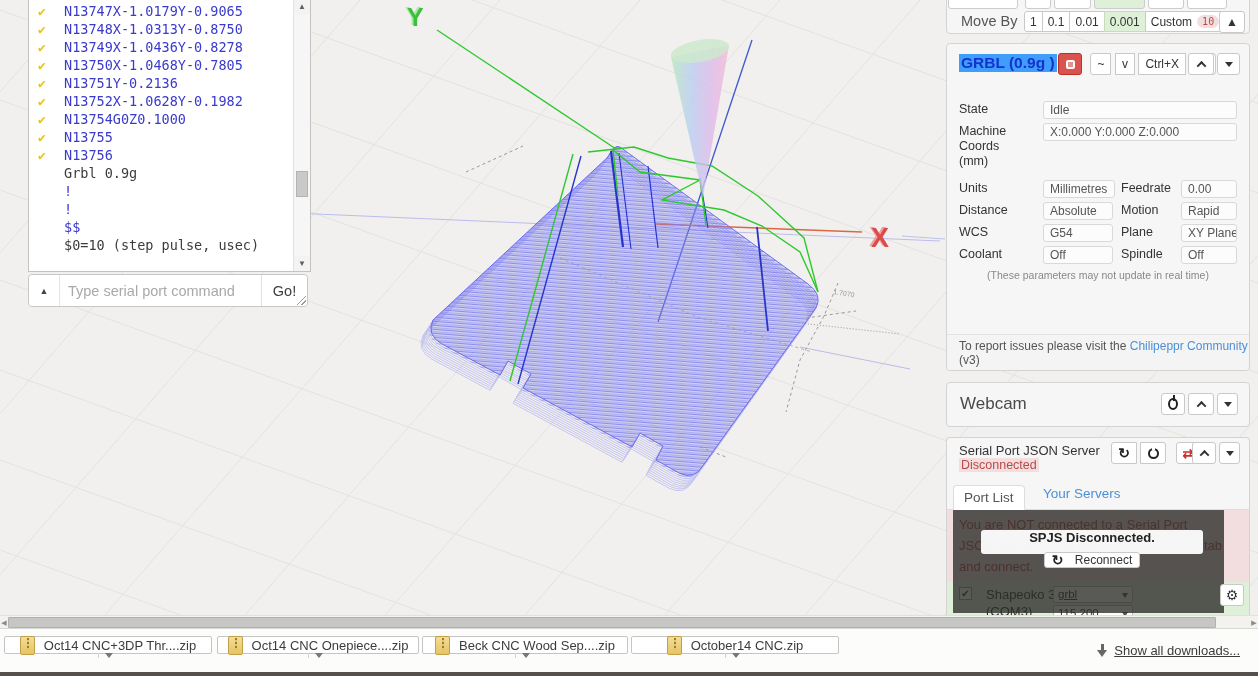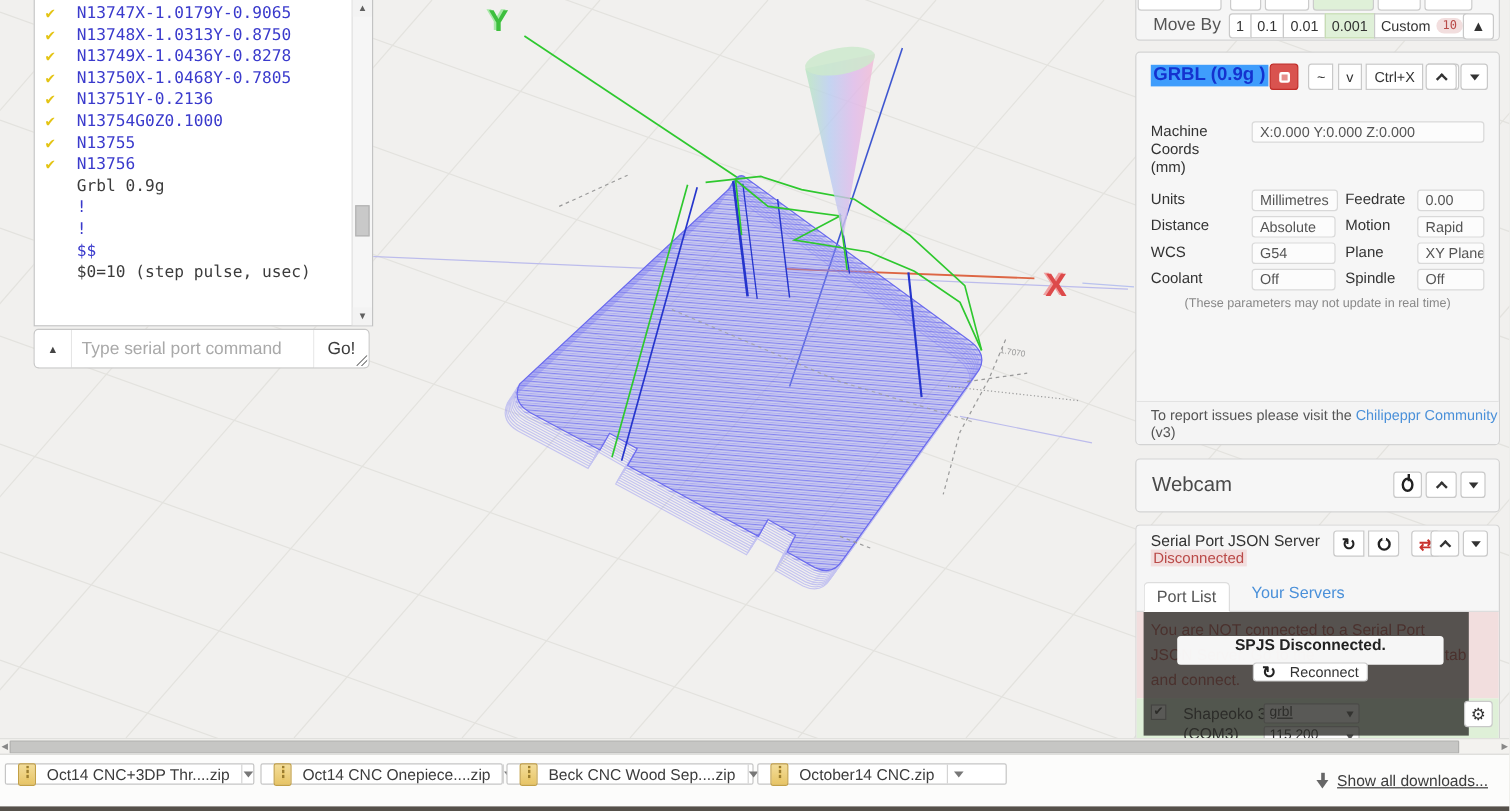--- a/index.html
+++ b/index.html
@@ -154,21 +154,21 @@
   #hscroll .harrow { position:absolute; top:0; width:8px; height:13px; color:#888; font-size:7px;
                      line-height:13px; text-align:center; }
   #hscroll .thumb { position:absolute; left:8px; top:1px; width:1208px; height:11px;
                     background:#c6c6c4; border:1px solid #b0b0ae; border-radius:1px; }
 
   
   #shelf { position:absolute; left:0; top:628px; width:1258px; height:48px; background:#fcfcfb;
            border-top:1px solid #d8d8d4; z-index:30; }
   #shelf-bottom { position:absolute; left:0; bottom:0; width:100%; height:4px; background:#55504a; }
   .dl-item { position:absolute; top:7px; height:18px; background:#fff; border:1px solid #c5c5c5;
-             border-radius:2px; display:flex; align-items:center; cursor:pointer; }
+             border-radius:2px; display:flex; align-items:center; cursor:pointer;flex-direction:column; }
   .dl-main { display:flex; align-items:center; gap:9px; padding:0 10px; height:100%; }
   .zip-ico { width:15px; height:19px; background:linear-gradient(180deg,#f3dd9a,#e7c465);
              border:1px solid #c3a045; border-radius:2px; position:relative; }
   .zip-ico::after { content:""; position:absolute; left:6px; top:1px; width:2px; height:12px;
                     background:repeating-linear-gradient(180deg,#9b7d2e 0 2px,#e7c465 2px 4px); }
   .dl-name { font-size:13px; color:#3c3c3c; white-space:nowrap; }
   .dl-arrow { width:20px; height:100%; border-left:1px solid #d4d4d4; display:flex; align-items:center;
               justify-content:center; }
   .dl-arrow .caret-dn { border-top-color:#777; }
   #show-all { position:absolute; right:18px; top:14px; display:flex; align-items:center; gap:7px;
@@ -297,20 +297,21 @@
     </svg>
   </div>
 
   <div id="console">
     <div id="console-log">
       <div class="cline blue"><span class="chk">✔</span><span class="txt">N13747X-1.0179Y-0.9065</span></div>
       <div class="cline blue"><span class="chk">✔</span><span class="txt">N13748X-1.0313Y-0.8750</span></div>
       <div class="cline blue"><span class="chk">✔</span><span class="txt">N13749X-1.0436Y-0.8278</span></div>
       <div class="cline blue"><span class="chk">✔</span><span class="txt">N13750X-1.0468Y-0.7805</span></div>
       <div class="cline blue"><span class="chk">✔</span><span class="txt">N13751Y-0.2136</span></div>
+      <div class="cline blue"><span class="chk">✔</span><span class="txt">N13752X-1.0628Y-0.1982</span></div>
       <div class="cline blue"><span class="chk">✔</span><span class="txt">N13754G0Z0.1000</span></div>
       <div class="cline blue"><span class="chk">✔</span><span class="txt">N13755</span></div>
       <div class="cline blue"><span class="chk">✔</span><span class="txt">N13756</span></div>
       <div class="cline"><span class="chk"></span><span class="txt">Grbl 0.9g</span></div>
       <div class="cline blue"><span class="chk"></span><span class="txt">!</span></div>
       <div class="cline blue"><span class="chk"></span><span class="txt">!</span></div>
       <div class="cline blue"><span class="chk"></span><span class="txt">$$</span></div>
       <div class="cline"><span class="chk"></span><span class="txt">$0=10 (step pulse, usec)</span></div>
 
     </div>
@@ -365,20 +366,24 @@
           </button>
       </span>
       <button class="btn" id="grbl-up">
           <span class="chev-up"></span>
         </button>
       <button class="btn" id="grbl-dn">
           <span class="caret-dn"></span>
         </button>
     </div>
     <div id="grbl-body">
+      <div class="frow">
+        <span class="flabel">State</span>
+        <span class="fval fv-full">Idle</span>
+      </div>
       <div class="frow tall">
         <span class="flabel">Machine Coords (mm)</span>
         <span class="fval fv-full">X:0.000 Y:0.000 Z:0.000</span>
       </div>
       <div class="frow">
         <span class="flabel">Units</span>
         <span class="fval fv-c1" style="width:72px;">Millimetres</span>
         <span class="flabel2">Feedrate</span>
         <span class="fval fv-c2">0.00</span>
       </div>

